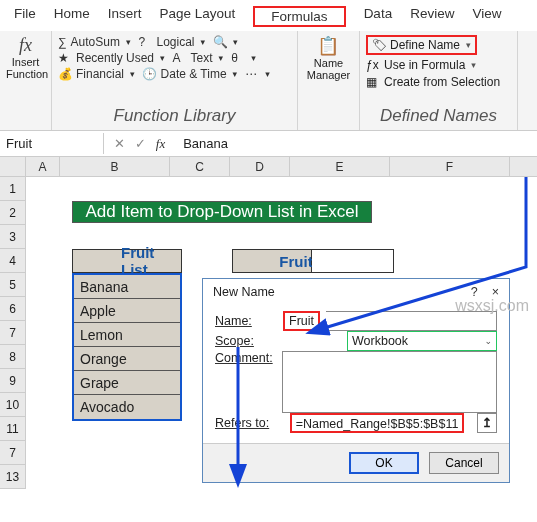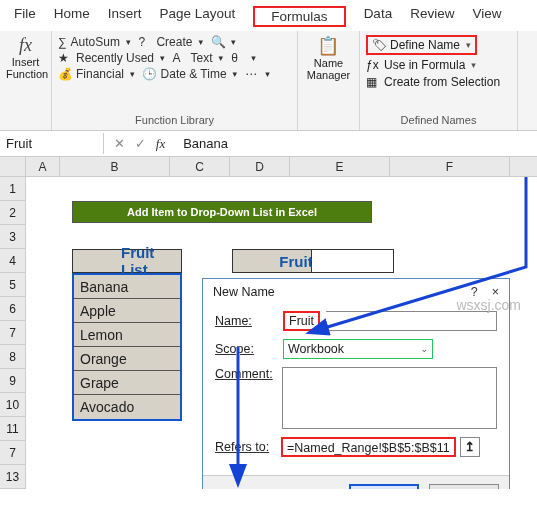--- a/index.html
+++ b/index.html
@@ -6,21 +6,21 @@
 body { font-family: "Segoe UI", Arial, sans-serif; font-size: 13px; color: #222; background: #fff; width: 537px; overflow: hidden; }
 
 
 .tabs { display: flex; gap: 18px; padding: 6px 14px 4px; font-size: 13.5px; }
 .tabs span { color: #333; cursor: default; }
 .tabs .sel { border: 2px solid #e22; padding: 1px 16px; }
 
 
 .ribbon { display: flex; border-bottom: 1px solid #ccc; background: #f4f4f4; height: 100px; }
 .group { border-right: 1px solid #d4d4d4; padding: 4px 6px; display: flex; flex-direction: column; justify-content: space-between; }
-.group-lbl { text-align: center; font-size: 11px; color: #555; padding-top: 3px; }
+.group-lbl { text-align: center; font-size: 17px; color: #555; padding-top: 3px; font-style: italic; }
 .g-big { width: 52px; text-align: center; font-size: 11px; }
 .g-big .fx { font-style: italic; font-family: "Times New Roman", serif; font-size: 18px; color: #444; }
 .g-flib { width: 246px; }
 .g-flib .row { display: flex; gap: 8px; margin-bottom: 2px; font-size: 12px;}
 .g-flib .row span { color: #333; display: inline-flex; align-items: center; gap: 4px; }
 .g-nm { width: 62px; text-align: center; font-size: 11px; }
 .g-dn { width: 158px; }
 .g-dn .row { font-size: 12px; margin-bottom: 3px; display: flex; align-items: center; gap: 4px;}
 .g-dn .row1 { border: 2px solid #e22; padding: 1px 4px; display: inline-flex; width: auto;}
 .ico { width: 14px; height: 14px; display: inline-block; }
@@ -38,51 +38,51 @@
 .colhdr { display: flex; height: 20px; border-bottom: 1px solid #ccc; background: #e9e9e9; font-size: 12px;}
 .rh { width: 26px; border-right: 1px solid #ccc; background: #e9e9e9;}
 .ch { border-right: 1px solid #ccc; text-align: center; line-height: 20px; color:#333;}
 .cA{width:34px}.cB{width:110px}.cC{width:60px}.cD{width:60px}.cE{width:100px}.cF{width:120px}
 .body { display: flex; }
 .rowhdrs { width: 26px; }
 .rowhdrs div { height: 24px; line-height: 24px; text-align: center; background:#e9e9e9; border-bottom:1px solid #ccc; border-right:1px solid #ccc; font-size:12px;}
 .cells { position: relative; flex: 1; }
 
 
-.banner { position:absolute; left:46px; top:24px; width:300px; height:22px; background:#4d7c0f; color:#fff; display:flex; align-items:center; justify-content:center; font-weight:bold; font-size:11px; border:1px solid #555;}
+.banner { position:absolute; left:46px; top:24px; width:300px; height:22px; background:#15803d; color:#fff; display:flex; align-items:center; justify-content:center; font-weight:normal; font-size:17px; border:1px solid #555;}
 .thead { position:absolute; height:24px; display:flex; align-items:center; justify-content:center; font-weight:bold; color:#1856a3; background:#d7d2c8; border:1.5px solid #333; font-size:15px;padding-left:48px;}
 .th1 { left:46px; top:72px; width:110px;}
 .th2 { left:206px; top:72px; width:80px;}
 .th2r { position:absolute; left:286px; top:72px; width:82px; height:24px; background:#fff; border:1.5px solid #333; border-left:0;}
 .list { position:absolute; left:46px; top:96px; width:110px; border:2.5px solid #1256ce;}
 .list .li { height:24px; line-height:24px; padding-left:6px; background:#d7d2c8; border-bottom:1px solid #555; font-size:14px;}
 .list .li:last-child{border-bottom:0}
 
 
 .dialog { position:absolute; left:176px; top:101px; width:308px; border:1.5px solid #5c88bb; background:#fff; font-size:12.5px;}
 .dlg-title { display:flex; justify-content:space-between; padding:6px 10px; background:#fff;}
 .dlg-title .r { display:flex; gap:14px; color:#333;}
 .dlg-body { padding:6px 12px 10px;}
-.dlg-row { display:flex; align-items:center; margin-bottom:8px; gap:6px;}
+.dlg-row { display:flex; align-items:center; gap:6px;justify-content:space-between;}
 .dlg-row label { width:62px; text-decoration: underline; text-decoration-color:#333; text-underline-offset:1px;}
 .dlg-in { border:1px solid #888; padding:2px 4px; font-size:12.5px; height:20px;}
 .name-in { border:2px solid #e22; padding:1px 4px; display:inline-block;}
 .sel-wrap { border:1px solid #22c55e; width:150px; height:20px; display:flex; align-items:center; justify-content:space-between; padding:0 4px;}
 .cm { border:1px solid #888; width:220px; height:62px;}
 .refers { display:flex; align-items:center; gap:4px;}
 .refers .rbox { border:2px solid #e22; padding:0 4px; height:20px; line-height:18px;}
 .refers .up { width:20px; height:20px; border:1px solid #888; text-align:center; line-height:18px; font-weight:bold;}
 .dlg-btm { display:flex; justify-content:flex-end; gap:10px; background:#f0f0f0; padding:8px 10px; border-top:1px solid #ccc;}
 .dlg-btm button { width:70px; height:22px; border:1px solid #888; background:#e6e6e6; font-size:12px;}
 .dlg-btm .ok { border:2px solid #1856d4; background:#dce8fb;}
 
 
 .arrow-svg { position:absolute; top:0; left:0; pointer-events:none; }
 
-.watermark { position:absolute; right:16px; top:120px; font-size:14px; color:#bbb; writing-mode: horizontal-tb;}
+.watermark { position:absolute; right:8px; top:120px; font-size:16px; color:#bbb; writing-mode: horizontal-tb;}
 </style>
 </head>
 <body>
 
 <div class="tabs">
   <span>File</span>
   <span>Home</span>
   <span>Insert</span>
   <span>Page Layout</span>
   <span class="sel">Formulas</span>
@@ -97,21 +97,21 @@
       <div class="fx">fx</div>
       <div>Insert<br>Function</div>
     </div>
   </div>
   <div class="group g-flib">
     <div>
       <div class="row">
         <span>∑ <span>AutoSum</span><span class="chev">▾</span></span>
         <span>
             <span class="ico">?</span>
-            <span>Create</span>
+            <span>Logical</span>
             <span class="chev">▾</span>
           </span>
         <span>
             <span class="ico">🔍</span>
             <span class="chev">▾</span>
           </span>
       </div>
       <div class="row">
         <span>
             <span class="ico">★</span>

